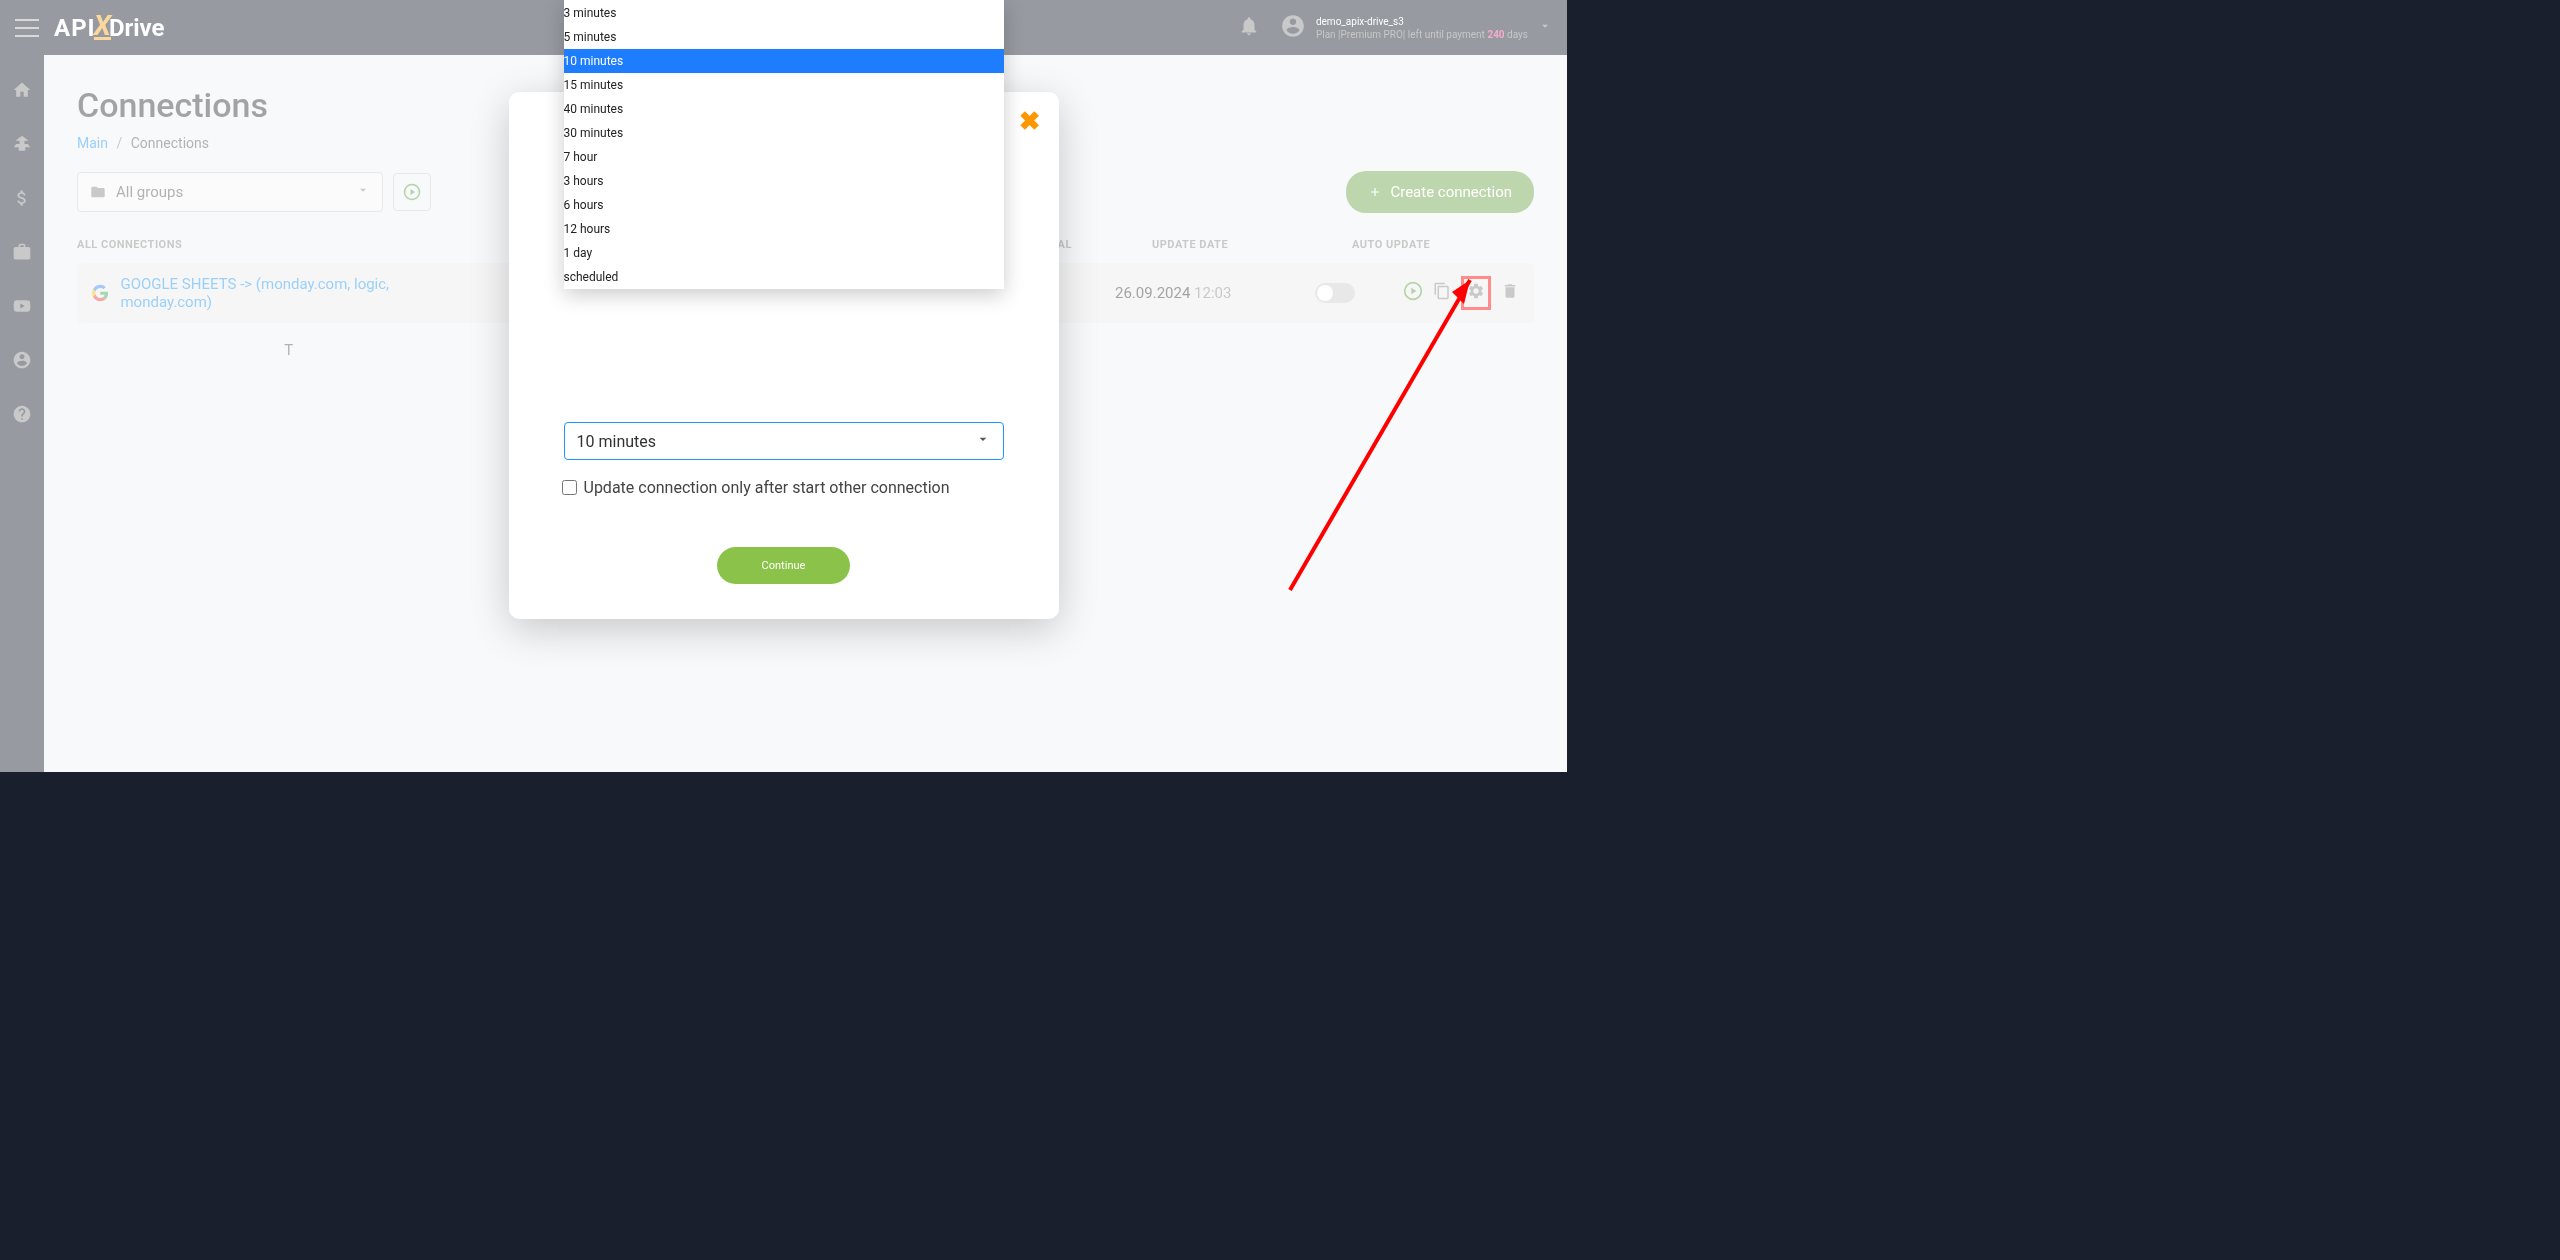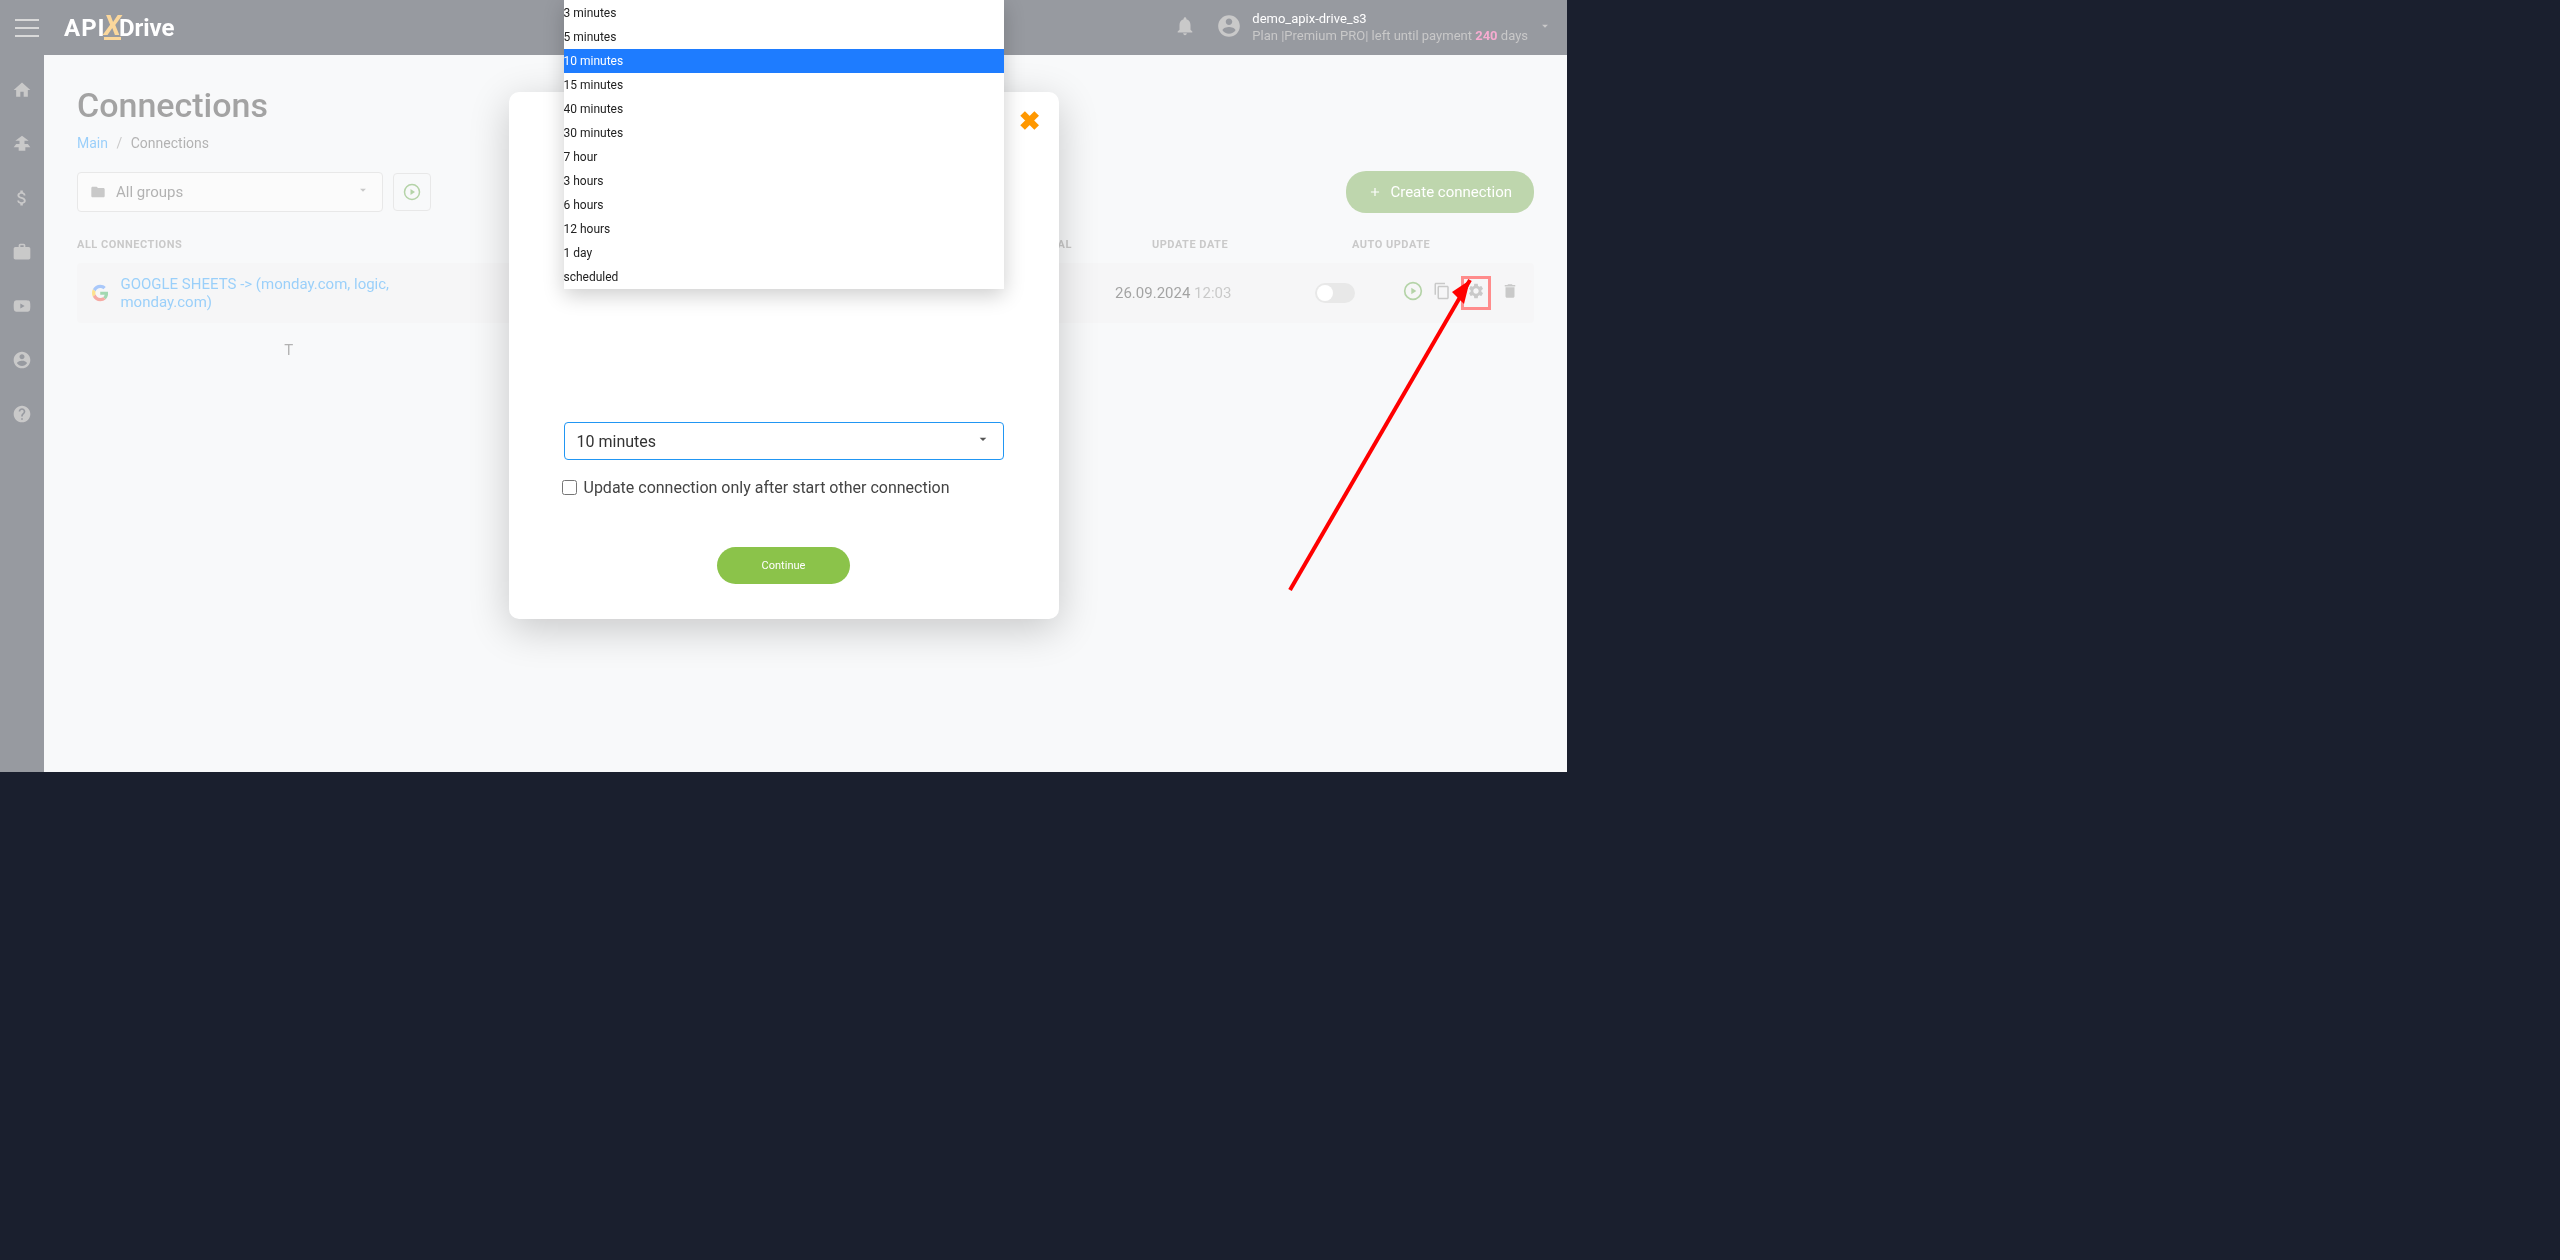--- a/index.html
+++ b/index.html
@@ -2,28 +2,28 @@
 <html><head>
 <meta charset="utf-8">
 <style>
 * { margin: 0; padding: 0; box-sizing: border-box; font-family: -apple-system, BlinkMacSystemFont, "Segoe UI", Roboto, Arial, sans-serif; }
 body { background: #1a1f2e; overflow: hidden; width: 1567px; height: 772px; position: relative; }
 
 
 .header { height: 55px; background: #1a1f2e; display: flex; align-items: center; padding: 0 15px; color: #fff; }
 .hamburger { width: 24px; height: 18px; display: flex; flex-direction: column; justify-content: space-between; cursor: pointer; }
 .hamburger span { height: 2px; background: #aaa; }
-.logo { margin-left: 25px; font-size: 24px; font-weight: 700; display:flex; align-items:center;}
+.logo { margin-left: 15px; font-size: 24px; font-weight: 700; display:flex; align-items:center;}
 .logo .api { color: #fff; letter-spacing: 1px;}
 .logo .x { color: #f5a623; font-size: 28px; margin: 0 -2px; font-style: italic; border-bottom: 3px solid #f5a623; line-height: 0.8;}
 .logo .drive { color: #fff; }
 .header-right { margin-left: auto; display: flex; align-items: center; gap: 20px; }
 .bell-icon svg, .user-icon svg { fill: #888; }
 .user-block { display: flex; align-items: center; gap: 10px; }
-.user-text { font-size: 13px; line-height: 1.3; }
+.user-text { font-size: 10px; line-height: 1.3; }
 .user-text .name { color: #fff; }
 .user-text .plan { color: #888; }
 .user-text .plan b { color: #ec4899; }
 .chevron { color: #888; }
 
 
 .sidebar { position: absolute; left: 0; top: 55px; bottom: 0; width: 44px; background: #1a1f2e; display: flex; flex-direction: column; align-items: center; padding-top: 25px; gap: 30px; }
 .sidebar svg { fill: #888; width: 20px; height: 20px; }
 
 

